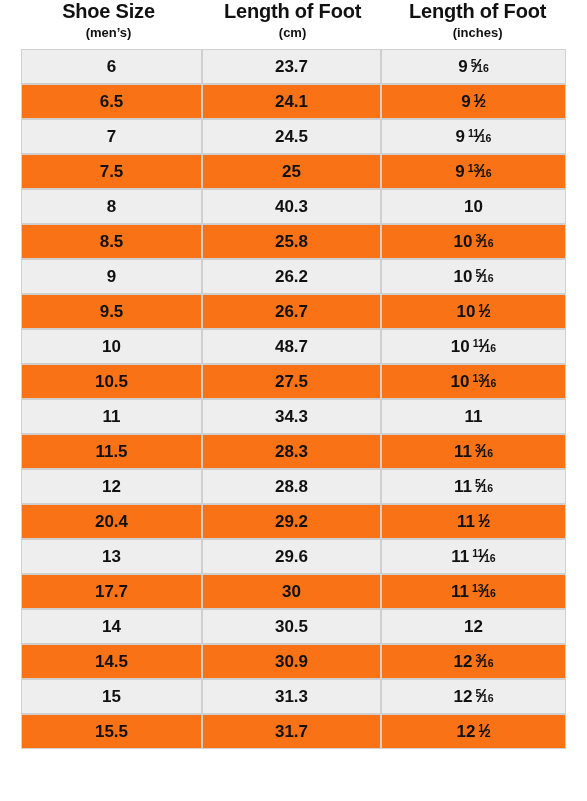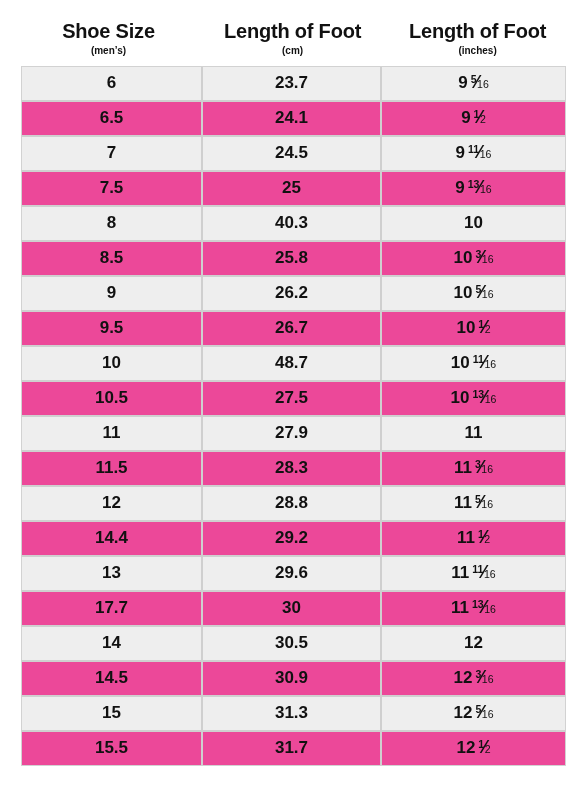--- a/index.html
+++ b/index.html
@@ -22,41 +22,41 @@
     box-sizing: border-box;
     padding: 0;
     position: relative;
   }
 
   
   .header-row {
     display: flex;
     width: 543px;
     margin: 0 auto;
-    padding-top: 20px;
+    padding-top: 0;
     box-sizing: border-box;
     gap: 12px;
   }
   .header-cell {
     text-align: center;
     box-sizing: border-box;
   }
   .header-cell.c0 { width: 181px; }
   .header-cell.c1 { width: 179px; }
   .header-cell.c2 { width: 183px; }
 
   .header-title {
     font-size: 20px;
     font-weight: bold;
     line-height: 1.18;
     letter-spacing: -0.2px;
     color: #111111;
   }
   .header-sub {
-    font-size: 10px;
+    font-size: 13px;
     font-weight: bold;
     line-height: 1.2;
     margin-top: 1px;
     color: #111111;
   }
 
   
   .size-table {
     width: 543px;
     margin: 9px auto 0 auto;
@@ -72,21 +72,21 @@
 
   .size-table td {
     height: 33px;
     text-align: center;
     vertical-align: middle;
     font-size: 17px;
     font-weight: bold;
     color: #111111;
     border-right: 2px solid #cfcfcf;
     border-bottom: 2px solid #cfcfcf;
-    background: #ec4899;
+    background: #f97316;
     padding: 0 2px;
     white-space: nowrap;
   }
   .size-table tr td:last-child { border-right: none; }
   .size-table tr:last-child td { border-bottom: none; }
 
   .size-table tr.shaded td {
     background: #eeeeee;
   }
 
@@ -108,21 +108,21 @@
     font-weight: bold;
   }
   .frac .sol {
     font-size: 1.05em;
     font-weight: bold;
     margin: 0 -0.07em;
   }
   .frac .den {
     font-size: 0.62em;
     vertical-align: -0.04em;
-    font-weight: normal;
+    font-weight: bold;
   }
   .frac.half .num,
   .frac.half .den { font-size: 0.62em; }
 </style>
 </head>
 <body>
 
 <div class="chart-wrap">
 
   <div class="header-row">
@@ -192,35 +192,35 @@
           <td>48.7</td>
           <td><span class="val">10</span><span class="frac"><span class="num">11</span><span class="sol">⁄</span><span class="den">16</span></span></td>
         </tr>
         <tr>
           <td>10.5</td>
           <td>27.5</td>
           <td><span class="val">10</span><span class="frac"><span class="num">13</span><span class="sol">⁄</span><span class="den">16</span></span></td>
         </tr>
         <tr class="shaded">
           <td>11</td>
-          <td>27.9</td>
+          <td>34.3</td>
           <td><span class="val">11</span></td>
         </tr>
         <tr>
           <td>11.5</td>
           <td>28.3</td>
           <td><span class="val">11</span><span class="frac"><span class="num">3</span><span class="sol">⁄</span><span class="den">16</span></span></td>
         </tr>
         <tr class="shaded">
           <td>12</td>
           <td>28.8</td>
           <td><span class="val">11</span><span class="frac"><span class="num">5</span><span class="sol">⁄</span><span class="den">16</span></span></td>
         </tr>
         <tr>
-          <td>14.4</td>
+          <td>20.4</td>
           <td>29.2</td>
           <td><span class="val">11</span><span class="frac half"><span class="num">1</span><span class="sol">⁄</span><span class="den">2</span></span></td>
         </tr>
         <tr class="shaded">
           <td>13</td>
           <td>29.6</td>
           <td><span class="val">11</span><span class="frac"><span class="num">11</span><span class="sol">⁄</span><span class="den">16</span></span></td>
         </tr>
         <tr>
           <td>17.7</td>

